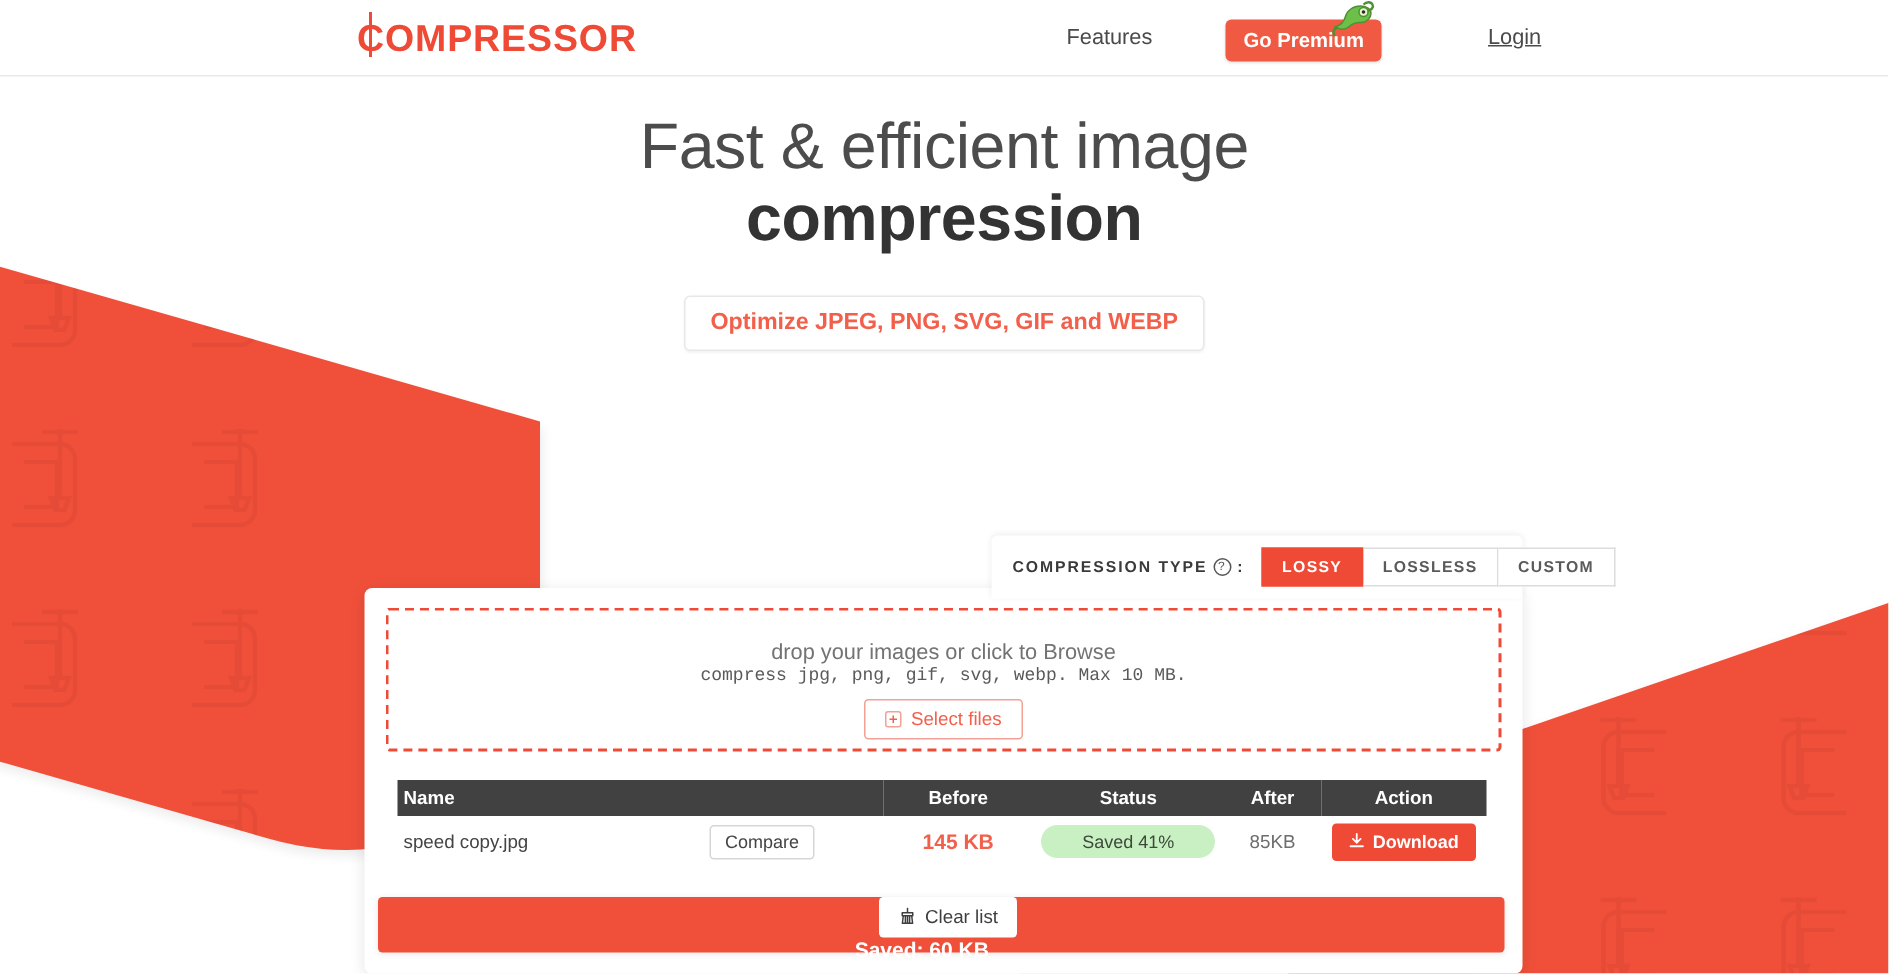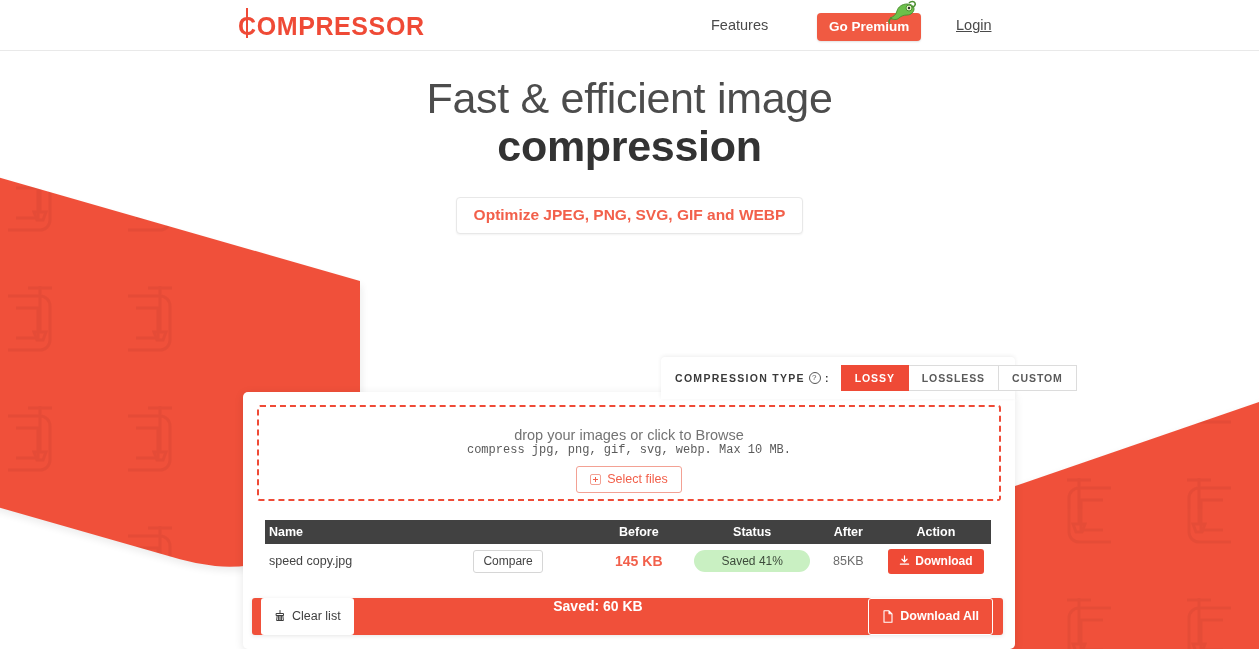--- a/index.html
+++ b/index.html
@@ -58,21 +58,21 @@
 
   .nav-link {
     position: absolute;
     top: 17px;
     font-size: 14.5px;
     color: #4a4a4a;
     text-decoration: none;
     cursor: pointer;
   }
   .nav-features { left: 711px; }
-  .nav-login { left: 956px; text-decoration: underline; }
+  .nav-login { left: 992px; text-decoration: underline; }
 
   .go-premium {
     position: absolute;
     left: 817px;
     top: 13px;
     background: #f05a42;
     color: #ffffff;
     font-size: 13.5px;
     font-weight: bold;
     border: none;
@@ -397,22 +397,24 @@
   
   .actionbar {
     position: absolute;
     left: 252px;
     top: 598px;
     width: 751px;
     height: 37px;
     background: #f0503a;
     border-radius: 3px;
     display: flex;
+    align-items: center;
     z-index: 50;
     box-shadow: 0 1px 4px rgba(0,0,0,0.10);
+    flex-direction: column;
   }
   .clear-btn {
     margin-left: 9px;
     display: inline-flex;
     align-items: center;
     gap: 6px;
     background: #ffffff;
     color: #3e3e3e;
     border: none;
     border-radius: 3px;

